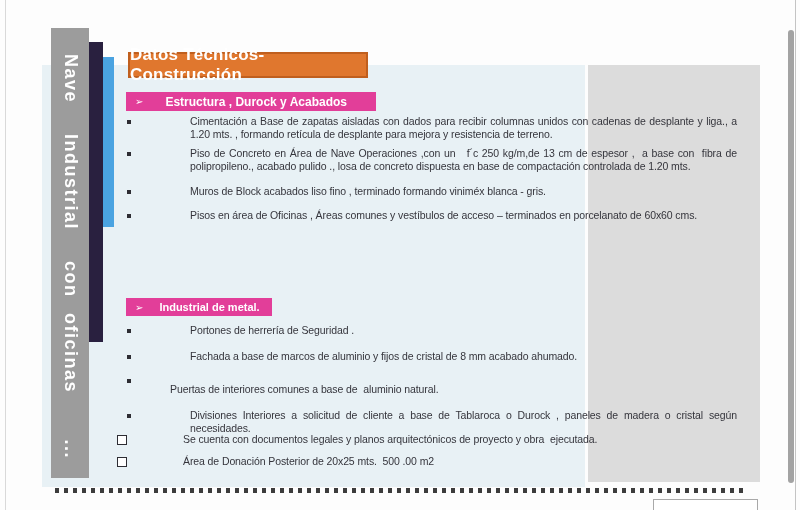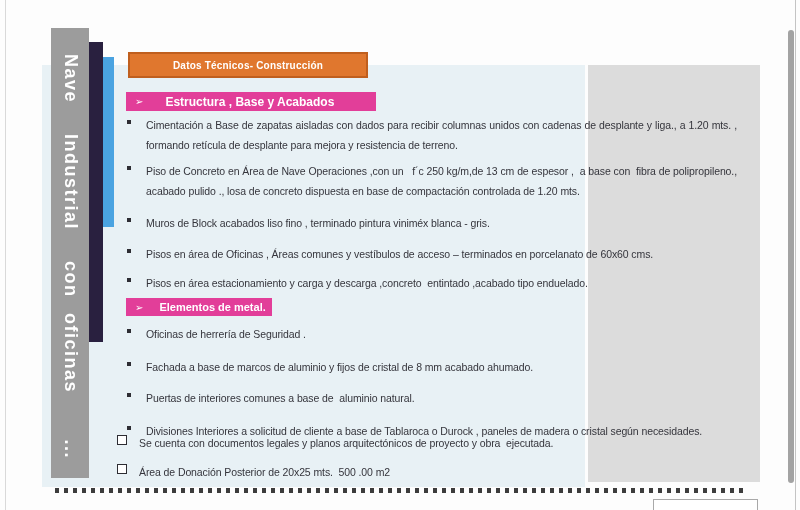--- a/index.html
+++ b/index.html
@@ -16,21 +16,21 @@
     display:flex;justify-content:center;}
   .sidebar-text{
     writing-mode:vertical-rl;text-orientation:mixed;
     color:#ffffff;font-weight:bold;font-size:18px;letter-spacing:1.5px;word-spacing:9px;
     padding-top:26px;white-space:pre;
   }
   .bar-navy{position:absolute;left:89px;top:42px;width:14px;height:300px;background:#29203f;}
   .bar-blue{position:absolute;left:103px;top:57px;width:11px;height:170px;background:#4aa3e1;}
   .title-box{
     position:absolute;left:128px;top:52px;width:240px;height:26px;box-sizing:border-box;
-    background:#e0772e;border:2px solid #c05f1e;color:#fff;font-weight:bold;font-size:10px;
+    background:#e0772e;border:2px solid #c05f1e;color:#fff;font-weight:bold;font-size:17px;
     display:flex;align-items:center;justify-content:center;letter-spacing:0.2px;
   }
   .section-header{
     position:absolute;box-sizing:border-box;background:#e23e99;color:#fff;font-weight:bold;
     display:flex;align-items:center;padding-left:9px;
   }
   .sh1{left:126px;top:92px;width:250px;height:19px;font-size:12px;}
   .sh2{left:126px;top:298px;width:146px;height:18px;font-size:11px;}
   .arrow{font-family:"DejaVu Sans",sans-serif;font-size:10px;margin-right:22px;font-weight:normal;}
   .sh2 .arrow{margin-right:16px;}
@@ -39,27 +39,28 @@
   .l2{left:126px;top:324px;width:611px;}
   .clist{left:117px;top:433px;width:620px;}
   ul li{display:flex;align-items:flex-start;}
   .l1 li:nth-child(1){margin-bottom:6px;}
   .l1 li:nth-child(2){margin-bottom:12px;}
   .l1 li:nth-child(3){margin-bottom:11px;}
   .l1 li:nth-child(4){margin-bottom:9px;}
   .l1 li:nth-child(5){margin-bottom:8px;}
   .l2 li:nth-child(1){margin-bottom:13px;}
   .l2 li:nth-child(2){margin-bottom:11px;}
-  .l2 li:nth-child(3){margin-bottom:13px;}
+  .l2 li:nth-child(3){margin-bottom:13px;flex-direction:column;}
   .clist li:nth-child(1){margin-bottom:9px;}
   .bullet{flex:0 0 auto;width:4px;height:4px;background:#2d2d33;margin:5px 15px 0 1px;}
   .checkbox{flex:0 0 auto;width:8px;height:8px;border:1.5px solid #2d2d33;background:#fff;margin:2px 12px 0 0;}
   .itxt{
-    flex:1;font-size:10.5px;line-height:20px;color:#35353c;letter-spacing:-0.1px;
+    flex:1;font-size:10.5px;line-height:13px;color:#35353c;letter-spacing:-0.1px;
     text-align:justify;
+    margin-left:44px;
   }
   .clist .itxt{text-align:left;}
   .dotted{
     position:absolute;left:55px;top:488px;width:688px;height:5px;
     background:repeating-linear-gradient(90deg,#3c3c3c 0 4.5px,transparent 4.5px 9px);
   }
   .next-box{position:absolute;left:653px;top:499px;width:103px;height:24px;background:#fff;border:1px solid #a9a9a9;}
 </style>
 </head>
 <body>
@@ -73,55 +74,51 @@
   <div class="sidebar">
     <div class="sidebar-text">Nave  Industrial  con oficinas   ...</div>
   </div>
   <div class="bar-navy"></div>
   <div class="bar-blue"></div>
 
   <div class="title-box">Datos Técnicos- Construcción</div>
 
   <div class="section-header sh1">
     <span class="arrow">➢</span>
-    <span>Estructura , Base y Acabados</span>
+    <span>Estructura , Durock y Acabados</span>
   </div>
 
   <ul class="blist l1">
     <li>
       <span class="bullet"></span>
       <div class="itxt">Cimentación a Base de zapatas aisladas con dados para recibir columnas unidos con cadenas de desplante y liga., a 1.20 mts. , formando retícula de desplante para mejora y resistencia de terreno.</div>
     </li>
     <li>
       <span class="bullet"></span>
       <div class="itxt">Piso de Concreto en Área de Nave Operaciones ,con un&nbsp;&nbsp; f´c 250 kg/m,de 13 cm de espesor ,&nbsp; a base con&nbsp; fibra de polipropileno., acabado pulido ., losa de concreto dispuesta en base de compactación controlada de 1.20 mts.</div>
     </li>
     <li>
       <span class="bullet"></span>
-      <div class="itxt">Muros de Block acabados liso fino , terminado pintura viniméx blanca - gris.</div>
+      <div class="itxt">Muros de Block acabados liso fino , terminado formando viniméx blanca - gris.</div>
     </li>
     <li>
       <span class="bullet"></span>
       <div class="itxt">Pisos en área de Oficinas , Áreas comunes y vestíbulos de acceso – terminados en porcelanato de 60x60 cms.</div>
     </li>
-    <li>
-      <span class="bullet"></span>
-      <div class="itxt">Pisos en área estacionamiento y carga y descarga ,concreto&nbsp; entintado ,acabado tipo enduelado.</div>
-    </li>
   </ul>
 
   <div class="section-header sh2">
     <span class="arrow">➢</span>
-    <span>Elementos de metal.</span>
+    <span>Industrial de metal.</span>
   </div>
 
   <ul class="blist l2">
     <li>
       <span class="bullet"></span>
-      <div class="itxt">Oficinas de herrería de Seguridad .</div>
+      <div class="itxt">Portones de herrería de Seguridad .</div>
     </li>
     <li>
       <span class="bullet"></span>
       <div class="itxt">Fachada a base de marcos de aluminio y fijos de cristal de 8 mm acabado ahumado.</div>
     </li>
     <li>
       <span class="bullet"></span>
       <div class="itxt">Puertas de interiores comunes a base de&nbsp; aluminio natural.</div>
     </li>
     <li>

